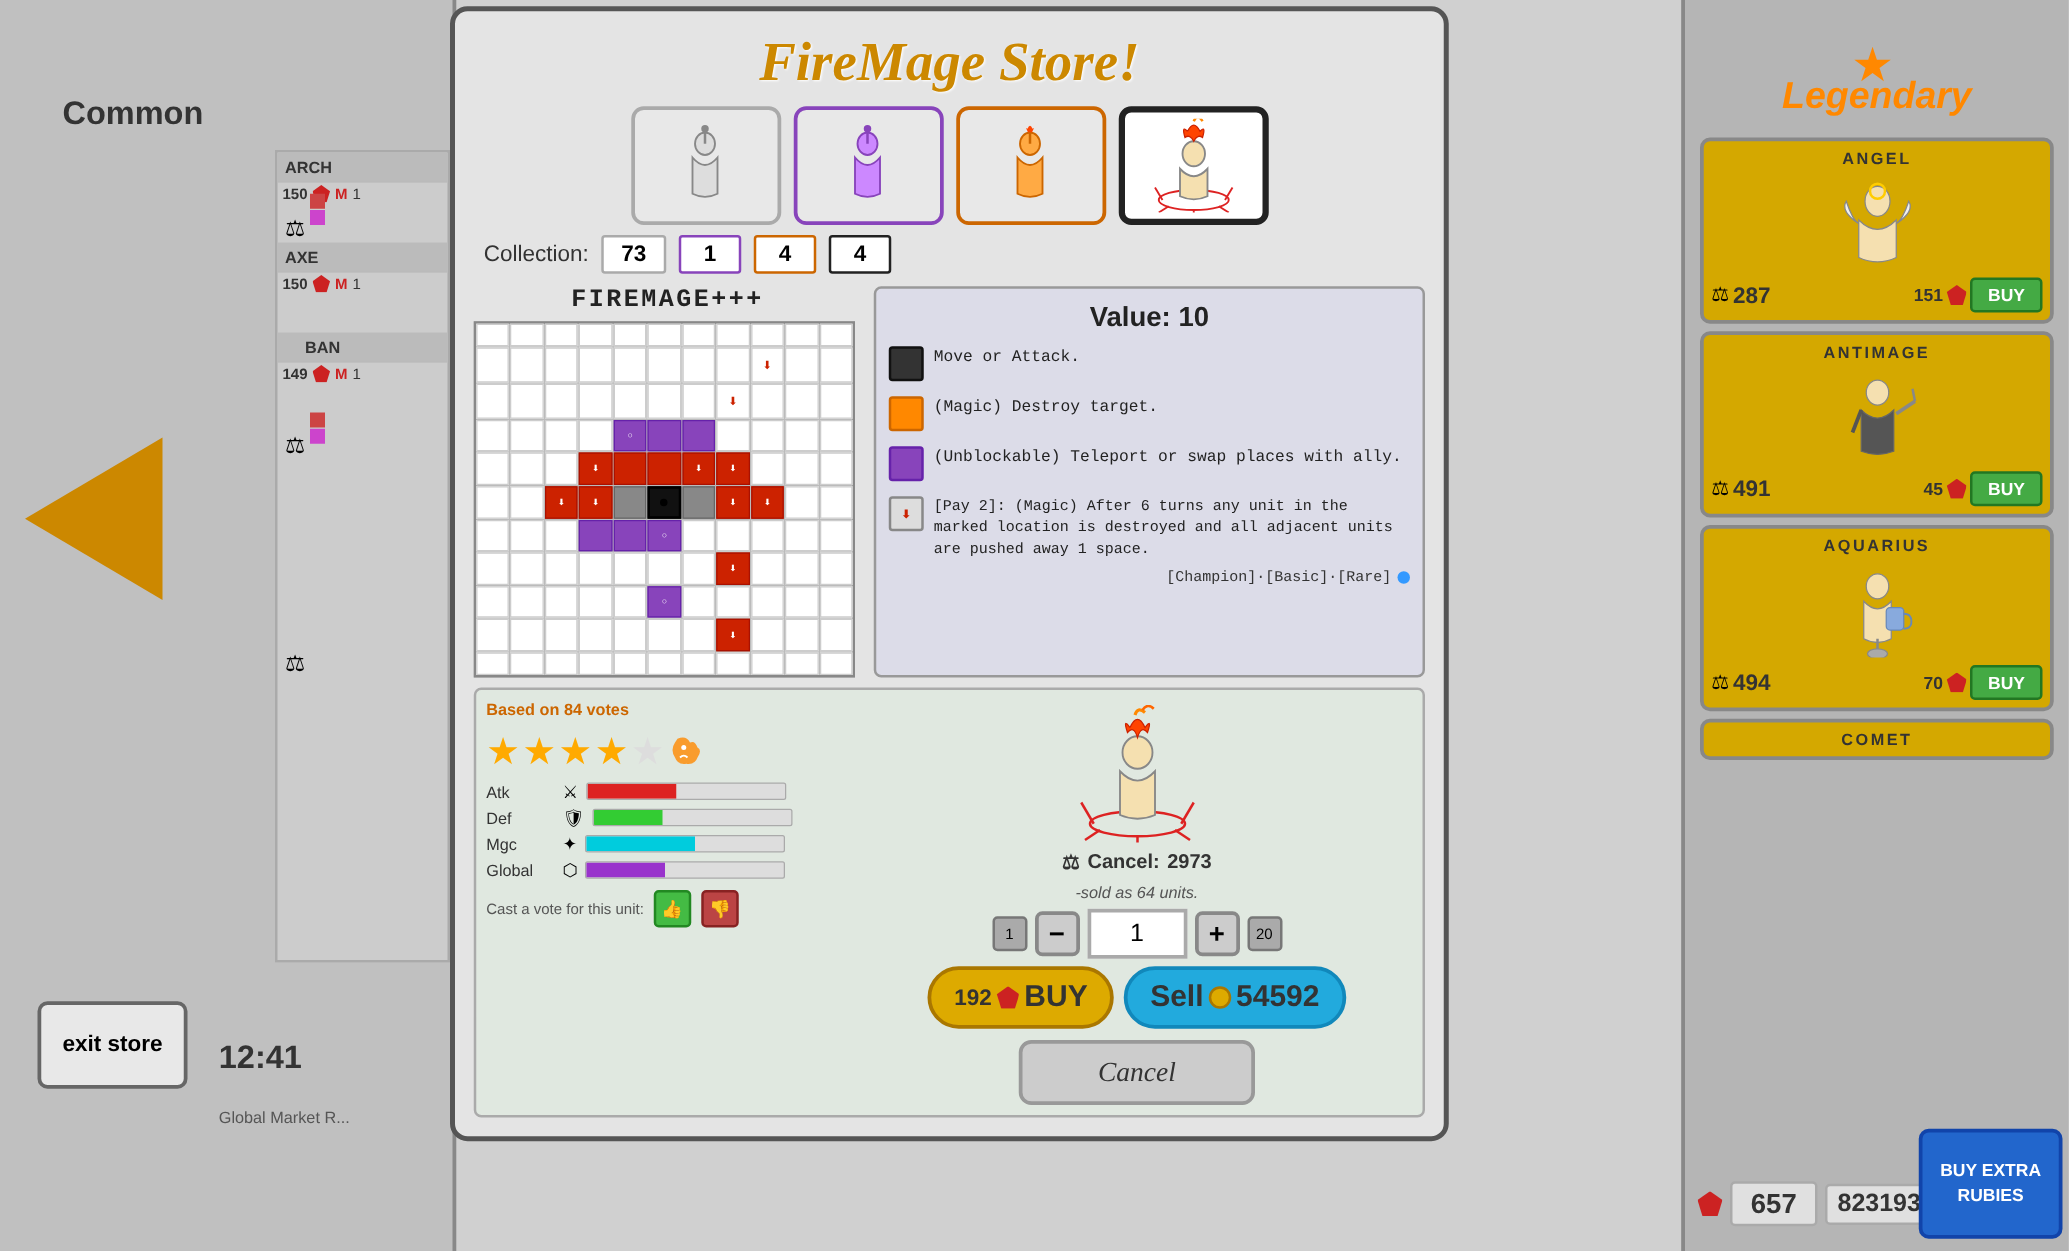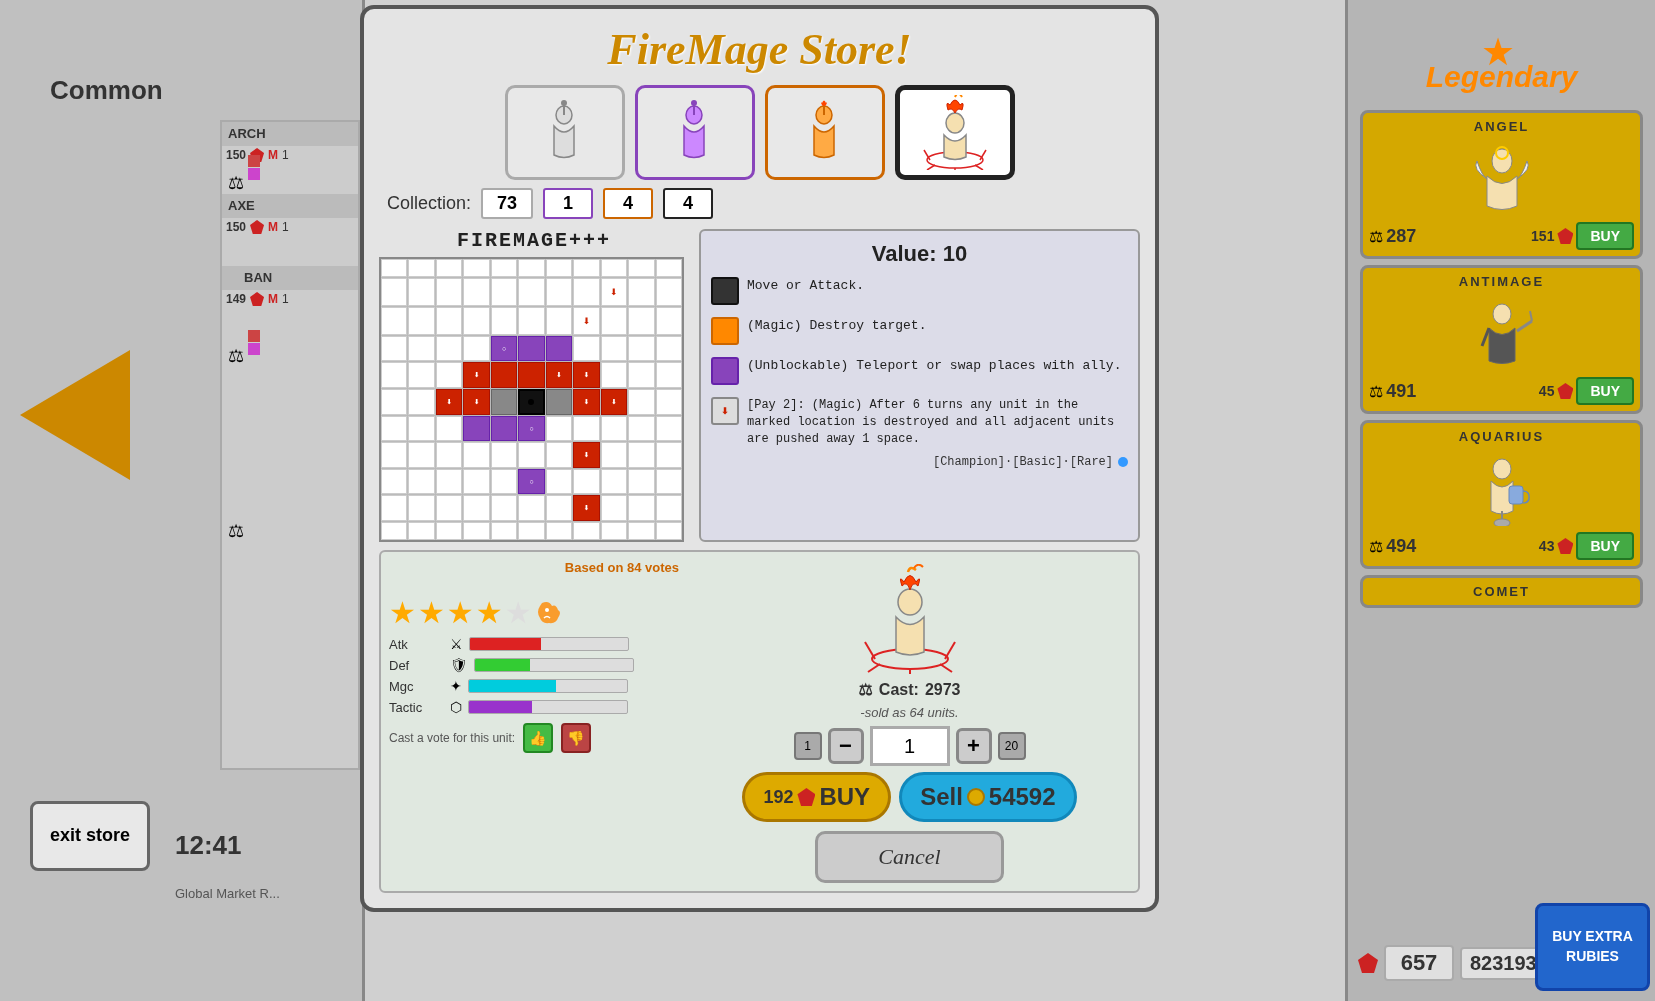--- a/index.html
+++ b/index.html
@@ -161,21 +161,21 @@
         <rect x="42" y="35" width="14" height="18" rx="3" fill="#88aadd" stroke="#6688bb" stroke-width="1"></rect>
         <path d="M56 40 Q63 40 62 48 Q61 52 56 52" fill="none" stroke="#6688bb" stroke-width="1.5"></path>
       </svg>
     </div>
     <div style="display:flex;align-items:center;justify-content:space-between;margin-top:2px;">
       <div style="display:flex;align-items:center;gap:3px;">
         <span>⚖</span>
         <span style="font-size:18px;font-weight:bold;color:#333;">494</span>
       </div>
       <div style="display:flex;align-items:center;gap:3px;">
-        <span style="font-size:14px;font-weight:bold;color:#333;">43</span>
+        <span style="font-size:14px;font-weight:bold;color:#333;">70</span>
         <div style="width:16px;height:16px;background:#cc2222;clip-path:polygon(50% 0%,100% 35%,80% 100%,20% 100%,0% 35%);"></div>
         <button class="buy-btn-small">BUY</button>
       </div>
     </div>
   </div>
 
   <div style="background:#d4a800;border:3px solid #888;border-radius:8px;margin:6px 12px;padding:6px;">
     <div style="text-align:center;font-size:13px;font-weight:bold;color:#333;letter-spacing:2px;">COMET</div>
   </div>
 
@@ -432,21 +432,21 @@
         <div style="width:10px;height:10px;background:#3399ff;border-radius:50%;"></div>
       </div>
     </div>
 
   </div>
 
   <div style="display:flex;gap:10px;margin-top:6px;background:#e0e8e0;border:2px solid #aaa;border-radius:6px;padding:8px;">
 
     <div style="width:290px;">
 
-      <div style="font-size:13px;color:#cc6600;font-weight:bold;text-align:right;margin-bottom:20px;">Based on 84 votes</div>
+      <div style="font-size:13px;color:#cc6600;font-weight:bold;text-align:left;margin-bottom:8px;">Based on 84 votes</div>
 
       <div style="display:flex;align-items:center;gap:2px;margin-bottom:6px;">
         <span style="color:#ffaa00;font-size:30px;">★</span>
         <span style="color:#ffaa00;font-size:30px;">★</span>
         <span style="color:#ffaa00;font-size:30px;">★</span>
         <span style="color:#ffaa00;font-size:30px;">★</span>
         <span style="color:#ddd;font-size:30px;">★</span>
 
         <svg width="30" height="30" viewBox="0 0 30 30">
           <path d="M8 5 Q15 2 18 8 Q22 6 24 12 Q28 14 24 20 Q22 26 15 25 Q8 26 6 20 Q2 14 6 8 Z" fill="#ff8800" opacity="0.8"></path>
@@ -473,21 +473,21 @@
 
       <div style="display:flex;align-items:center;gap:6px;margin-bottom:5px;">
         <span style="font-size:13px;width:55px;color:#333;">Mgc</span>
         <span style="font-size:14px;">✦</span>
         <div style="height:14px;background:#ddd;border:1px solid #aaa;border-radius:2px;width:160px;overflow:hidden;">
           <div style="height:100%;width:55%;background:#00ccdd;"></div>
         </div>
       </div>
 
       <div style="display:flex;align-items:center;gap:6px;margin-bottom:8px;">
-        <span style="font-size:13px;width:55px;color:#333;">Tactic</span>
+        <span style="font-size:13px;width:55px;color:#333;">Global</span>
         <span style="font-size:14px;">⬡</span>
         <div style="height:14px;background:#ddd;border:1px solid #aaa;border-radius:2px;width:160px;overflow:hidden;">
           <div style="height:100%;width:40%;background:#9933cc;"></div>
         </div>
       </div>
 
       <div style="display:flex;align-items:center;gap:8px;">
         <span style="font-size:12px;color:#555;">Cast a vote for this unit:</span>
 
         <div style="width:30px;height:30px;background:#44bb44;border:2px solid #228822;border-radius:4px;display:flex;align-items:center;justify-content:center;cursor:pointer;font-size:14px;">👍</div>
@@ -512,21 +512,21 @@
           <path d="M36 53 Q50 68 64 53 L64 88 Q50 94 36 88 Z" fill="#f5e0b0" stroke="#888" stroke-width="1.5"></path>
 
           <path d="M44 18 Q50 5 56 18 Q62 10 58 22 Q53 16 50 26 Q47 16 42 22 Q38 10 44 18" fill="#ff4400" stroke="#cc2200" stroke-width="1"></path>
           <path d="M48 8 Q50 1 56 6" fill="none" stroke="#ff8800" stroke-width="2.5"></path>
           <path d="M54 4 Q58 -2 63 3" fill="none" stroke="#ff6600" stroke-width="2"></path>
         </svg>
       </div>
 
       <div style="display:flex;align-items:center;gap:6px;font-size:16px;font-weight:bold;color:#333;">
         <span>⚖</span>
-        <span>Cast:</span>
+        <span>Cancel:</span>
         <span>2973</span>
       </div>
 
       <div style="font-size:13px;color:#555;font-style:italic;">-sold as 64 units.</div>
 
       <div style="display:flex;align-items:center;gap:6px;">
         <div style="width:28px;height:28px;background:#aaa;border:2px solid #777;border-radius:4px;display:flex;align-items:center;justify-content:center;font-size:12px;cursor:pointer;">1</div>
         <div style="width:36px;height:36px;background:#ccc;border:3px solid #888;border-radius:6px;display:flex;align-items:center;justify-content:center;font-size:22px;font-weight:bold;cursor:pointer;">−</div>
         <input type="text" style="width: 80px; height: 40px; text-align: center; font-size: 20px; border: 3px solid rgb(170, 170, 170); background: white;" value="1">
         <div style="width:36px;height:36px;background:#ccc;border:3px solid #888;border-radius:6px;display:flex;align-items:center;justify-content:center;font-size:22px;font-weight:bold;cursor:pointer;">+</div>

